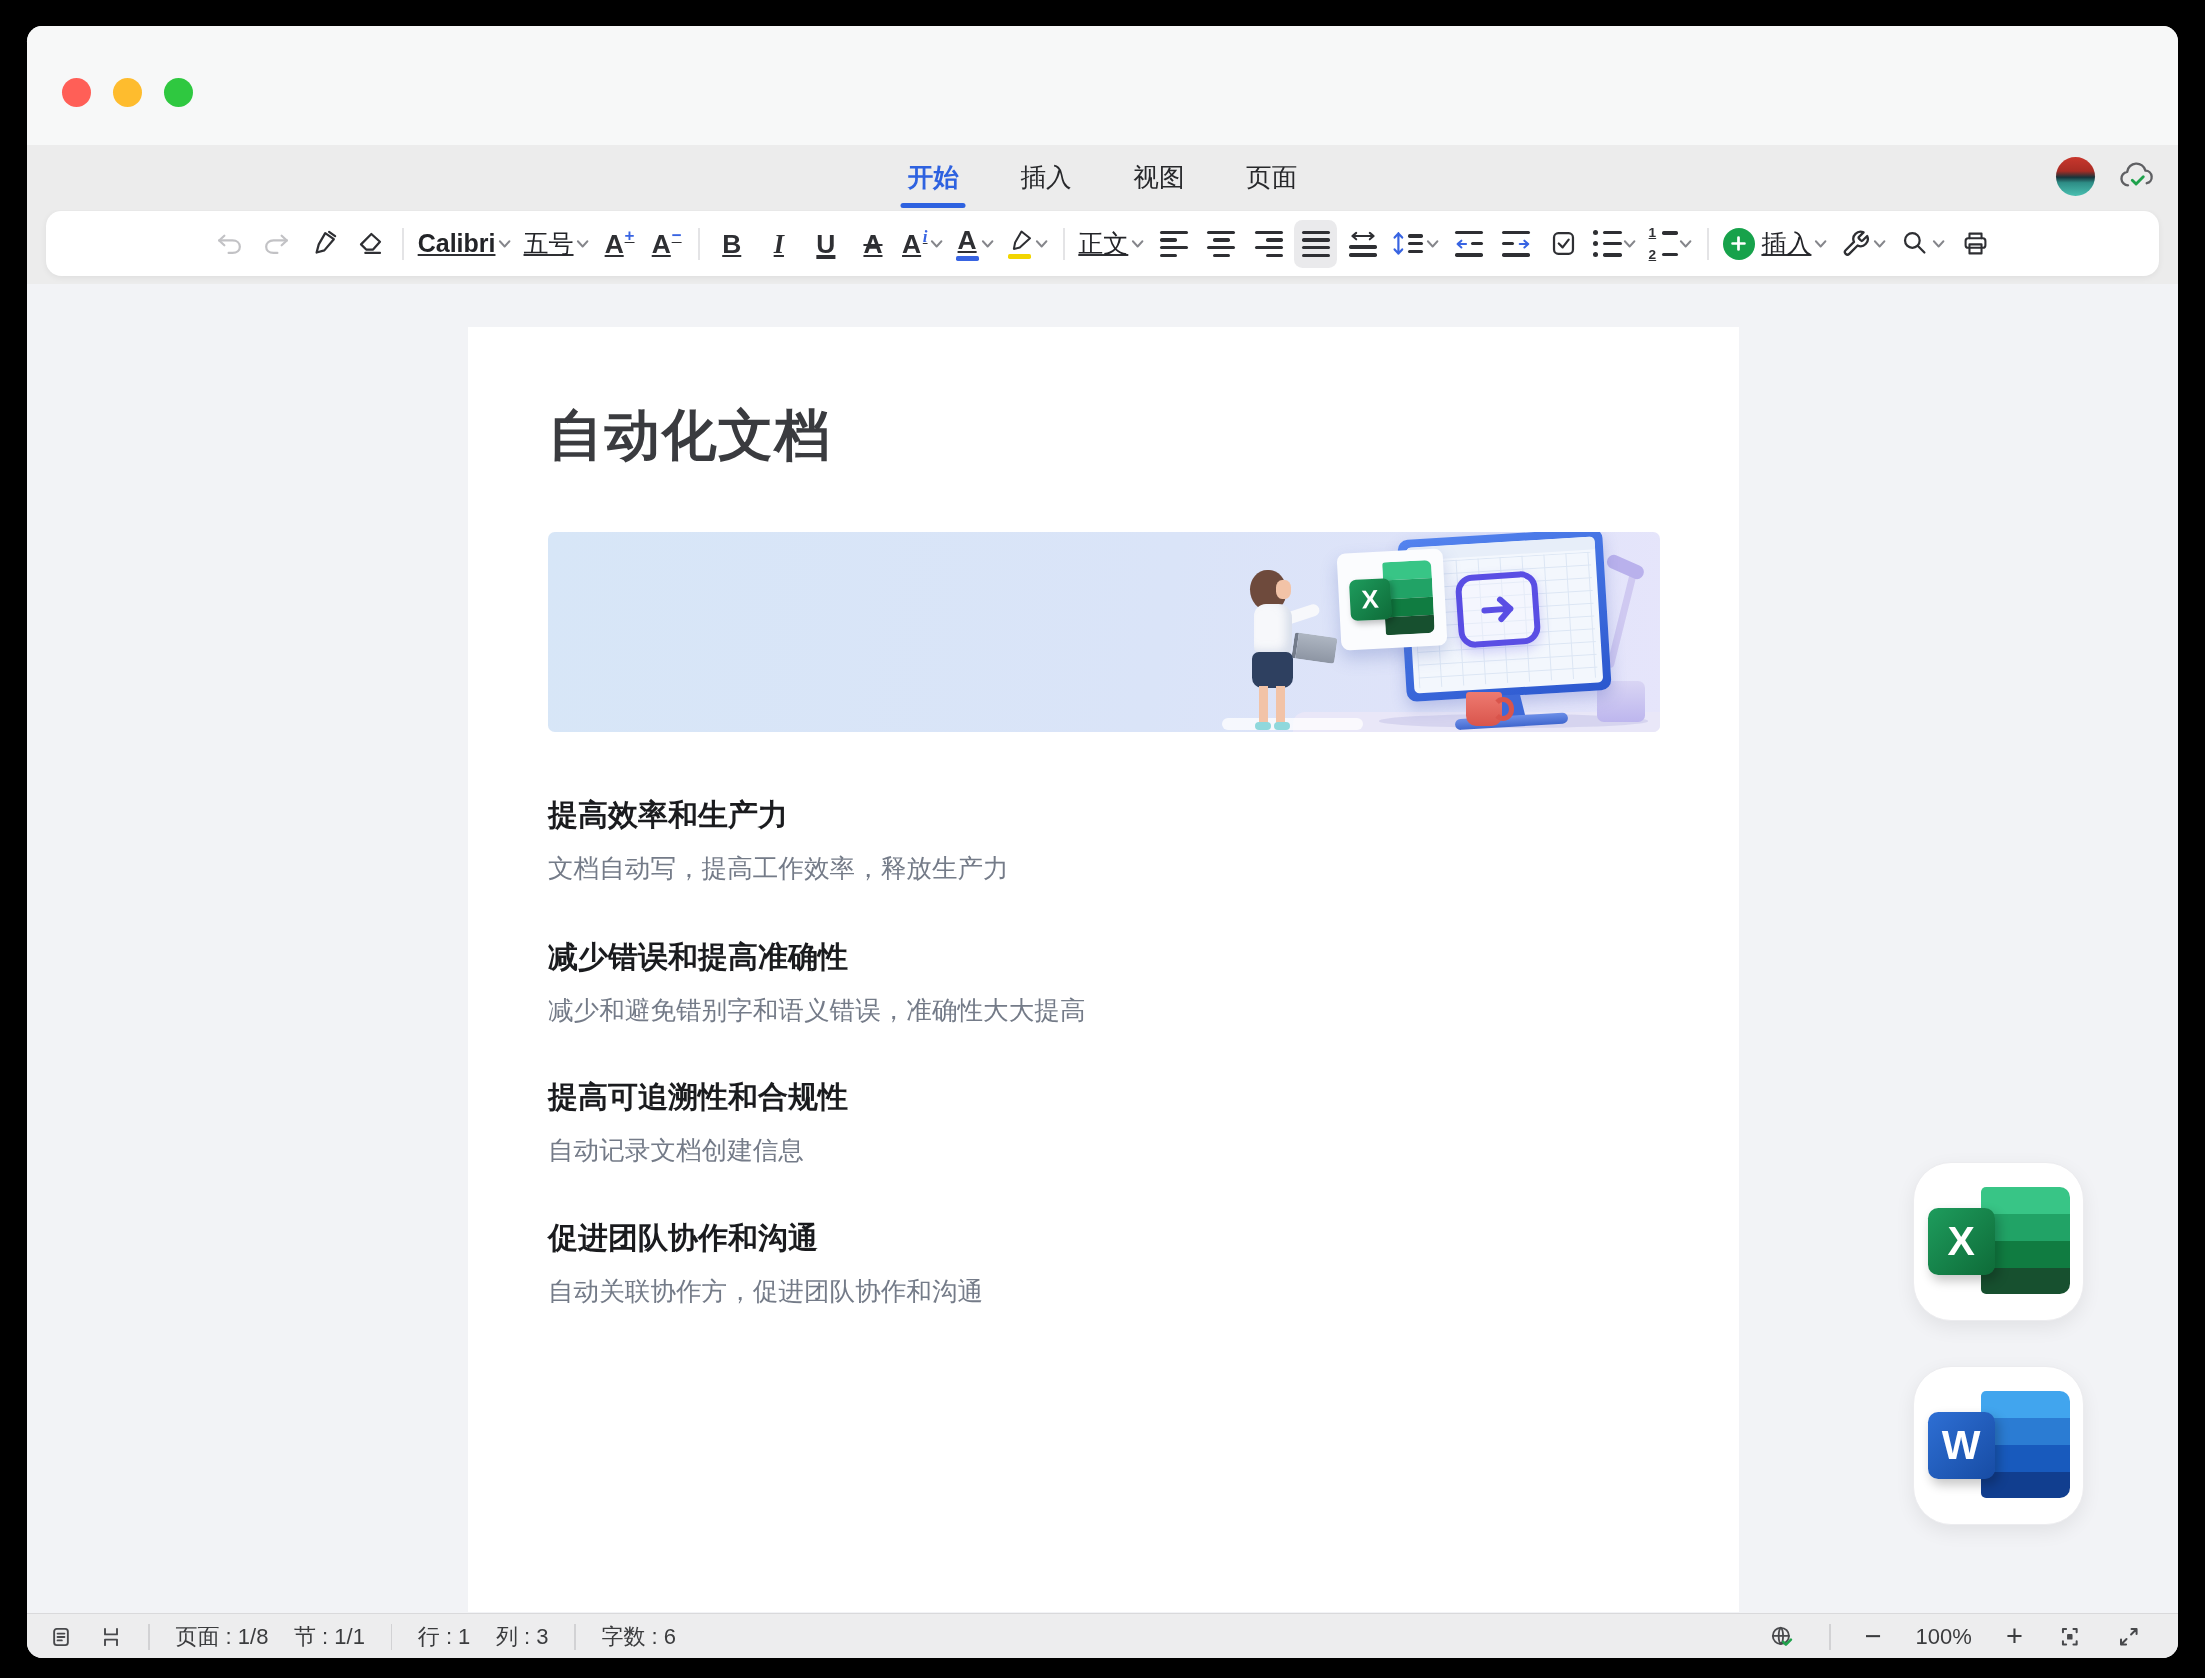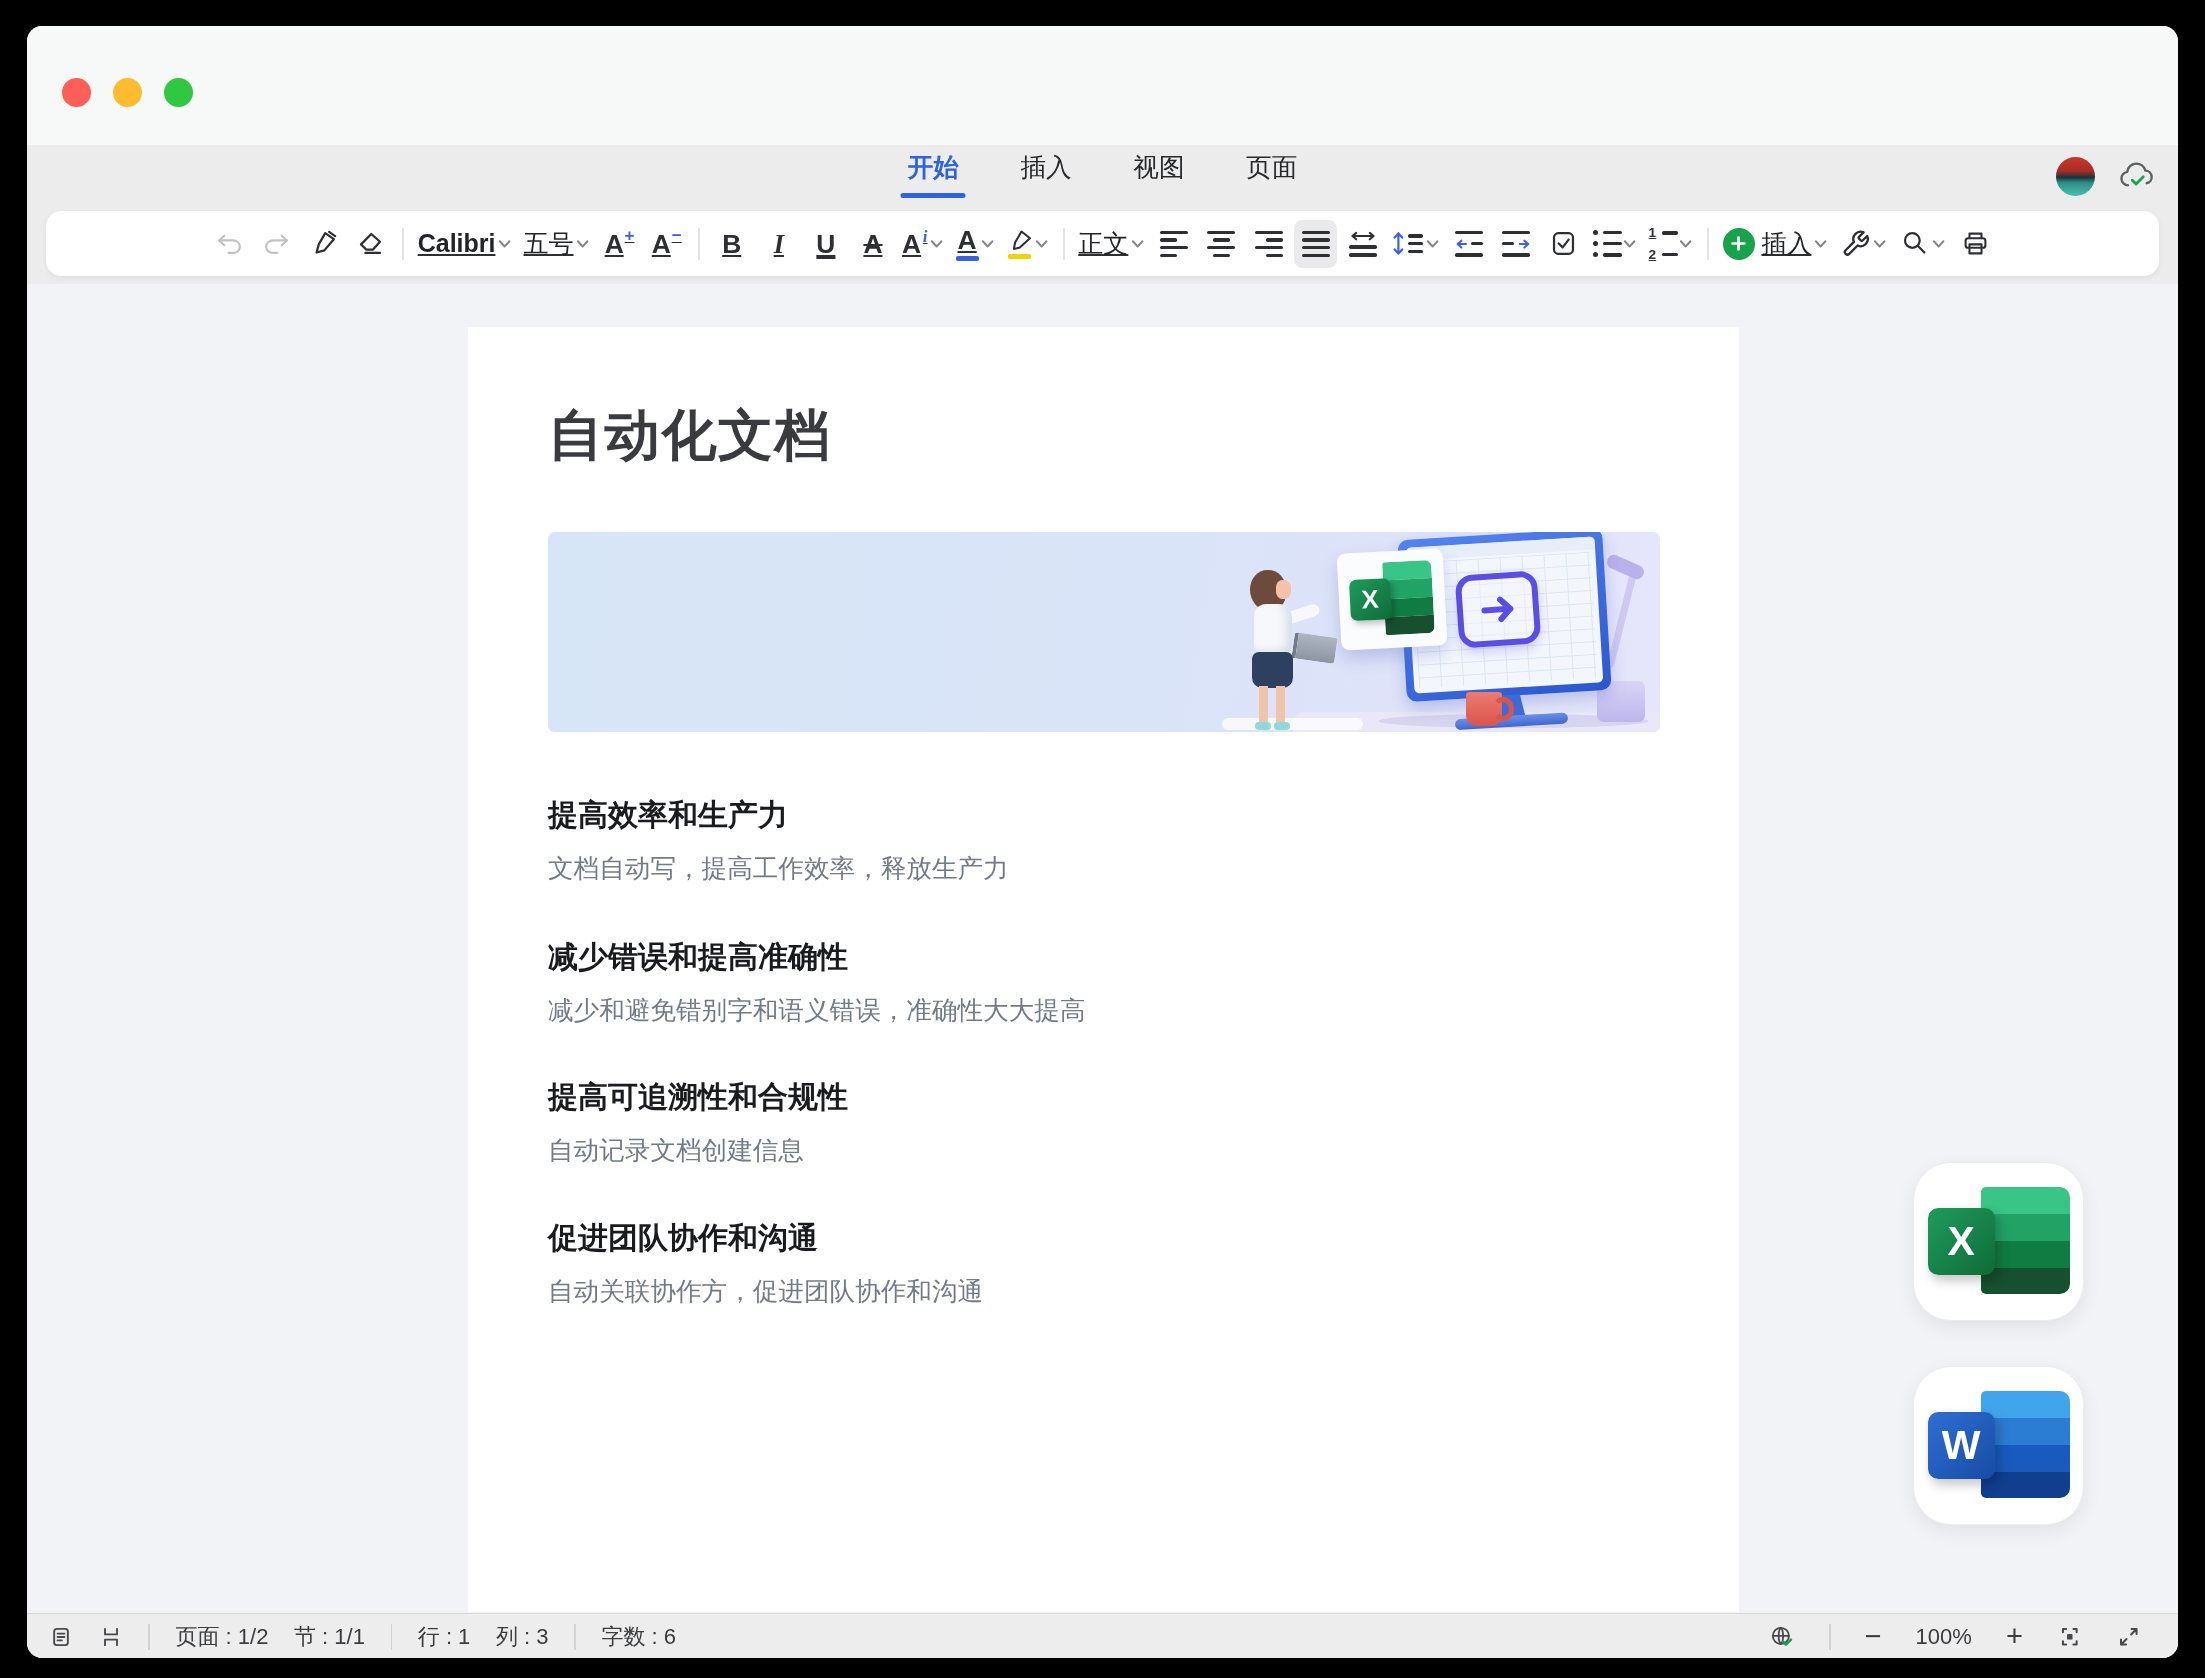--- a/index.html
+++ b/index.html
@@ -6,21 +6,21 @@
   body{width:2205px;height:1678px;background:#000;font-family:"Liberation Sans",sans-serif;position:relative;overflow:hidden;}
   .window{position:absolute;left:27px;top:25.6px;width:2151px;height:1632px;background:#F7F8F8;border-radius:15.3px;overflow:hidden;}
 
   
   .titlebar{height:119px;background:#F7F8F8;position:relative;}
   .traffic{position:absolute;left:35px;top:52px;display:flex;gap:22px;}
   .light{width:29px;height:29px;border-radius:50%;}
   .light.red{background:#FF5F57;} .light.yellow{background:#FEBC2E;} .light.green{background:#2FC840;}
 
   
-  .tabrow{height:65px;background:#ECECEC;position:relative;display:flex;justify-content:center;align-items:flex-start;gap:48px;}
+  .tabrow{height:65px;background:#ECECEC;position:relative;display:flex;justify-content:center;align-items:center;gap:48px;}
   .tab{font-size:25.6px;color:#27282B;position:relative;padding:5.1px 6.8px;cursor:default;}
   .tab.active{color:#2E62E0;font-weight:700;}
   .tab.active::after{content:"";position:absolute;left:50%;transform:translateX(-50%);bottom:-8.5px;width:65px;height:5.1px;border-radius:2.6px;background:#2E62E0;}
   .account{position:absolute;right:22px;top:12px;display:flex;align-items:center;gap:22px;}
   .avatar{width:39px;height:39px;border-radius:50%;background:linear-gradient(180deg,#C8372D 0%,#A92C24 36%,#16343B 52%,#2E8D86 66%,#49BFB0 100%);}
 
   
   .toolbar-strip{height:73px;background:#ECECEC;padding:1.7px 19px 0;}
   .toolbar{height:65px;background:#FFFFFF;border-radius:15.3px;box-shadow:0 1.7px 6.8px rgba(0,0,0,.06);display:flex;align-items:center;justify-content:center;gap:4.3px;padding:0 12px;}
   .tbtn{height:48px;min-width:36px;padding:0 3.4px;display:flex;align-items:center;justify-content:center;border-radius:8.5px;color:#2E2F33;flex:0 0 auto;text-decoration:underline;}
@@ -521,21 +521,21 @@
   <div class="statusbar">
     <div class="sb-left">
       <svg class="ic" width="24" height="24" viewBox="0 0 28 28" fill="none" stroke="#48494C" stroke-width="2.2" stroke-linecap="round" stroke-linejoin="round">
           <rect x="6" y="4.5" width="16" height="19" rx="3"></rect>
           <path d="M10 10 h8 M10 14 h8 M10 18 h5"></path>
         </svg>
       <svg class="ic" width="24" height="24" viewBox="0 0 28 28" fill="none" stroke="#48494C" stroke-width="2.2" stroke-linecap="round" stroke-linejoin="round">
           <path d="M7 4.5 v6.5 h14 V4.5 M7 23.5 v-6.5 h14 v6.5"></path>
         </svg>
       <span class="sb-divider"></span>
-      <span class="sb-item">页面 : 1/2</span>
+      <span class="sb-item">页面 : 1/8</span>
       <span class="sb-item">节 : 1/1</span>
       <span class="sb-divider"></span>
       <span class="sb-item">行 : 1</span>
       <span class="sb-item">列 : 3</span>
       <span class="sb-divider"></span>
       <span class="sb-item">字数 : 6</span>
     </div>
     <div class="sb-right">
       <svg class="ic" width="25.6" height="25.6" viewBox="0 0 28 28" fill="none" stroke="#48494C" stroke-width="2" stroke-linecap="round" stroke-linejoin="round">
           <circle cx="13" cy="13" r="8.8"></circle>

